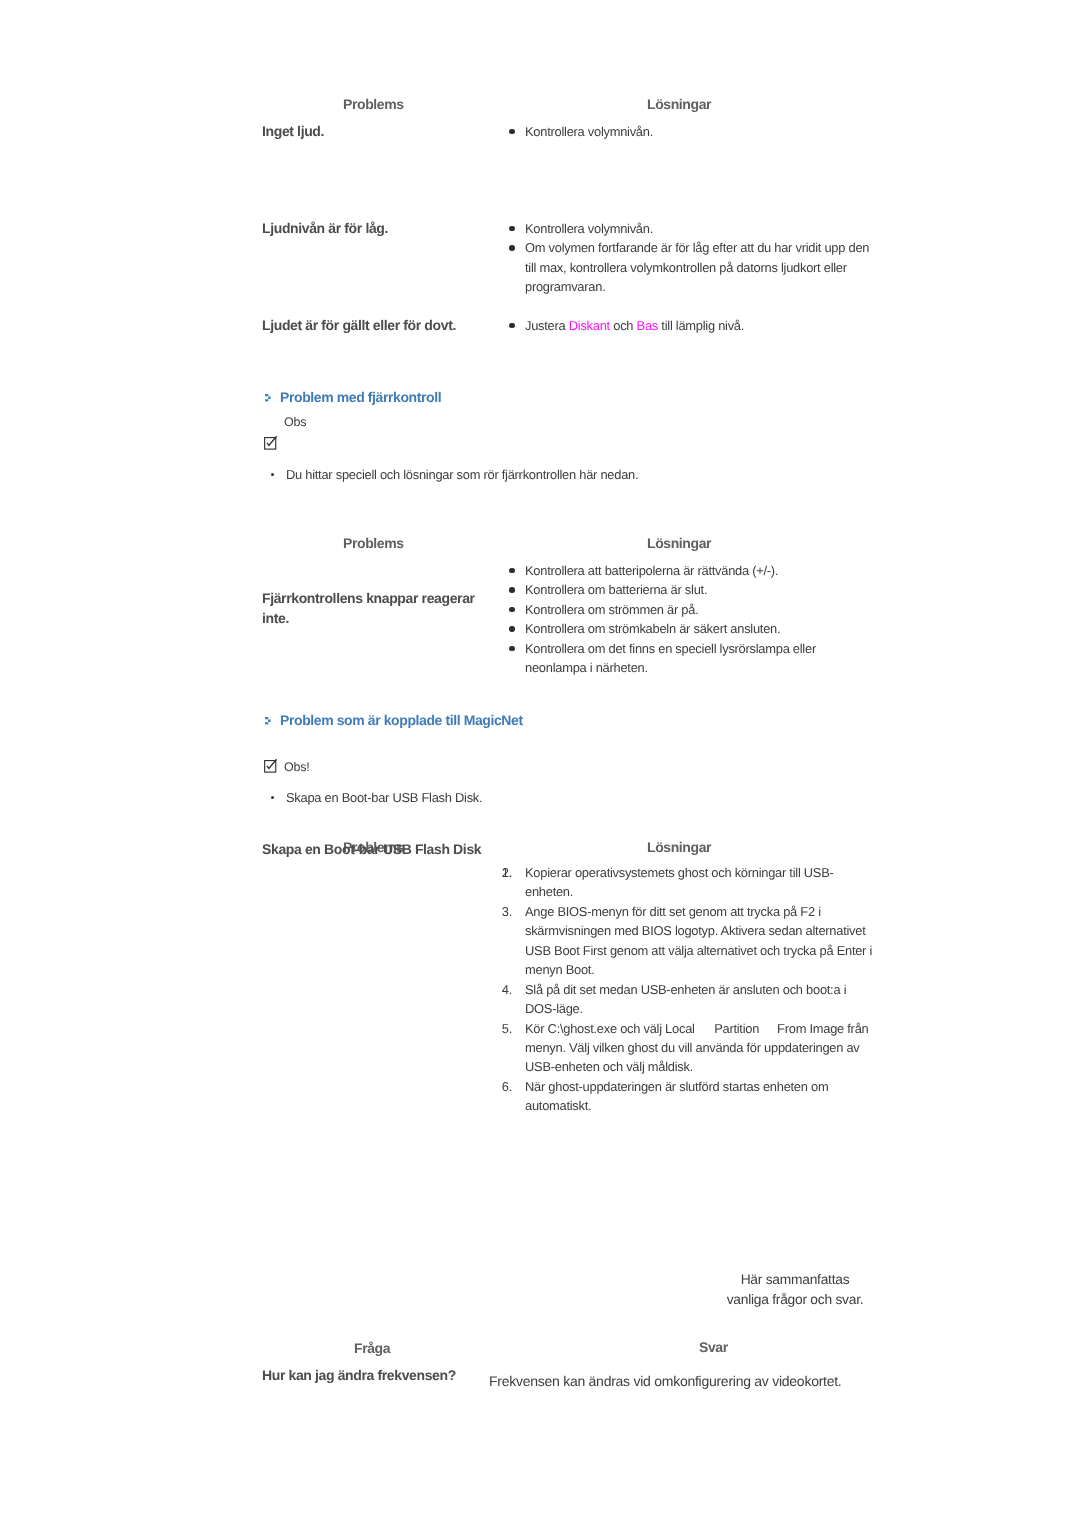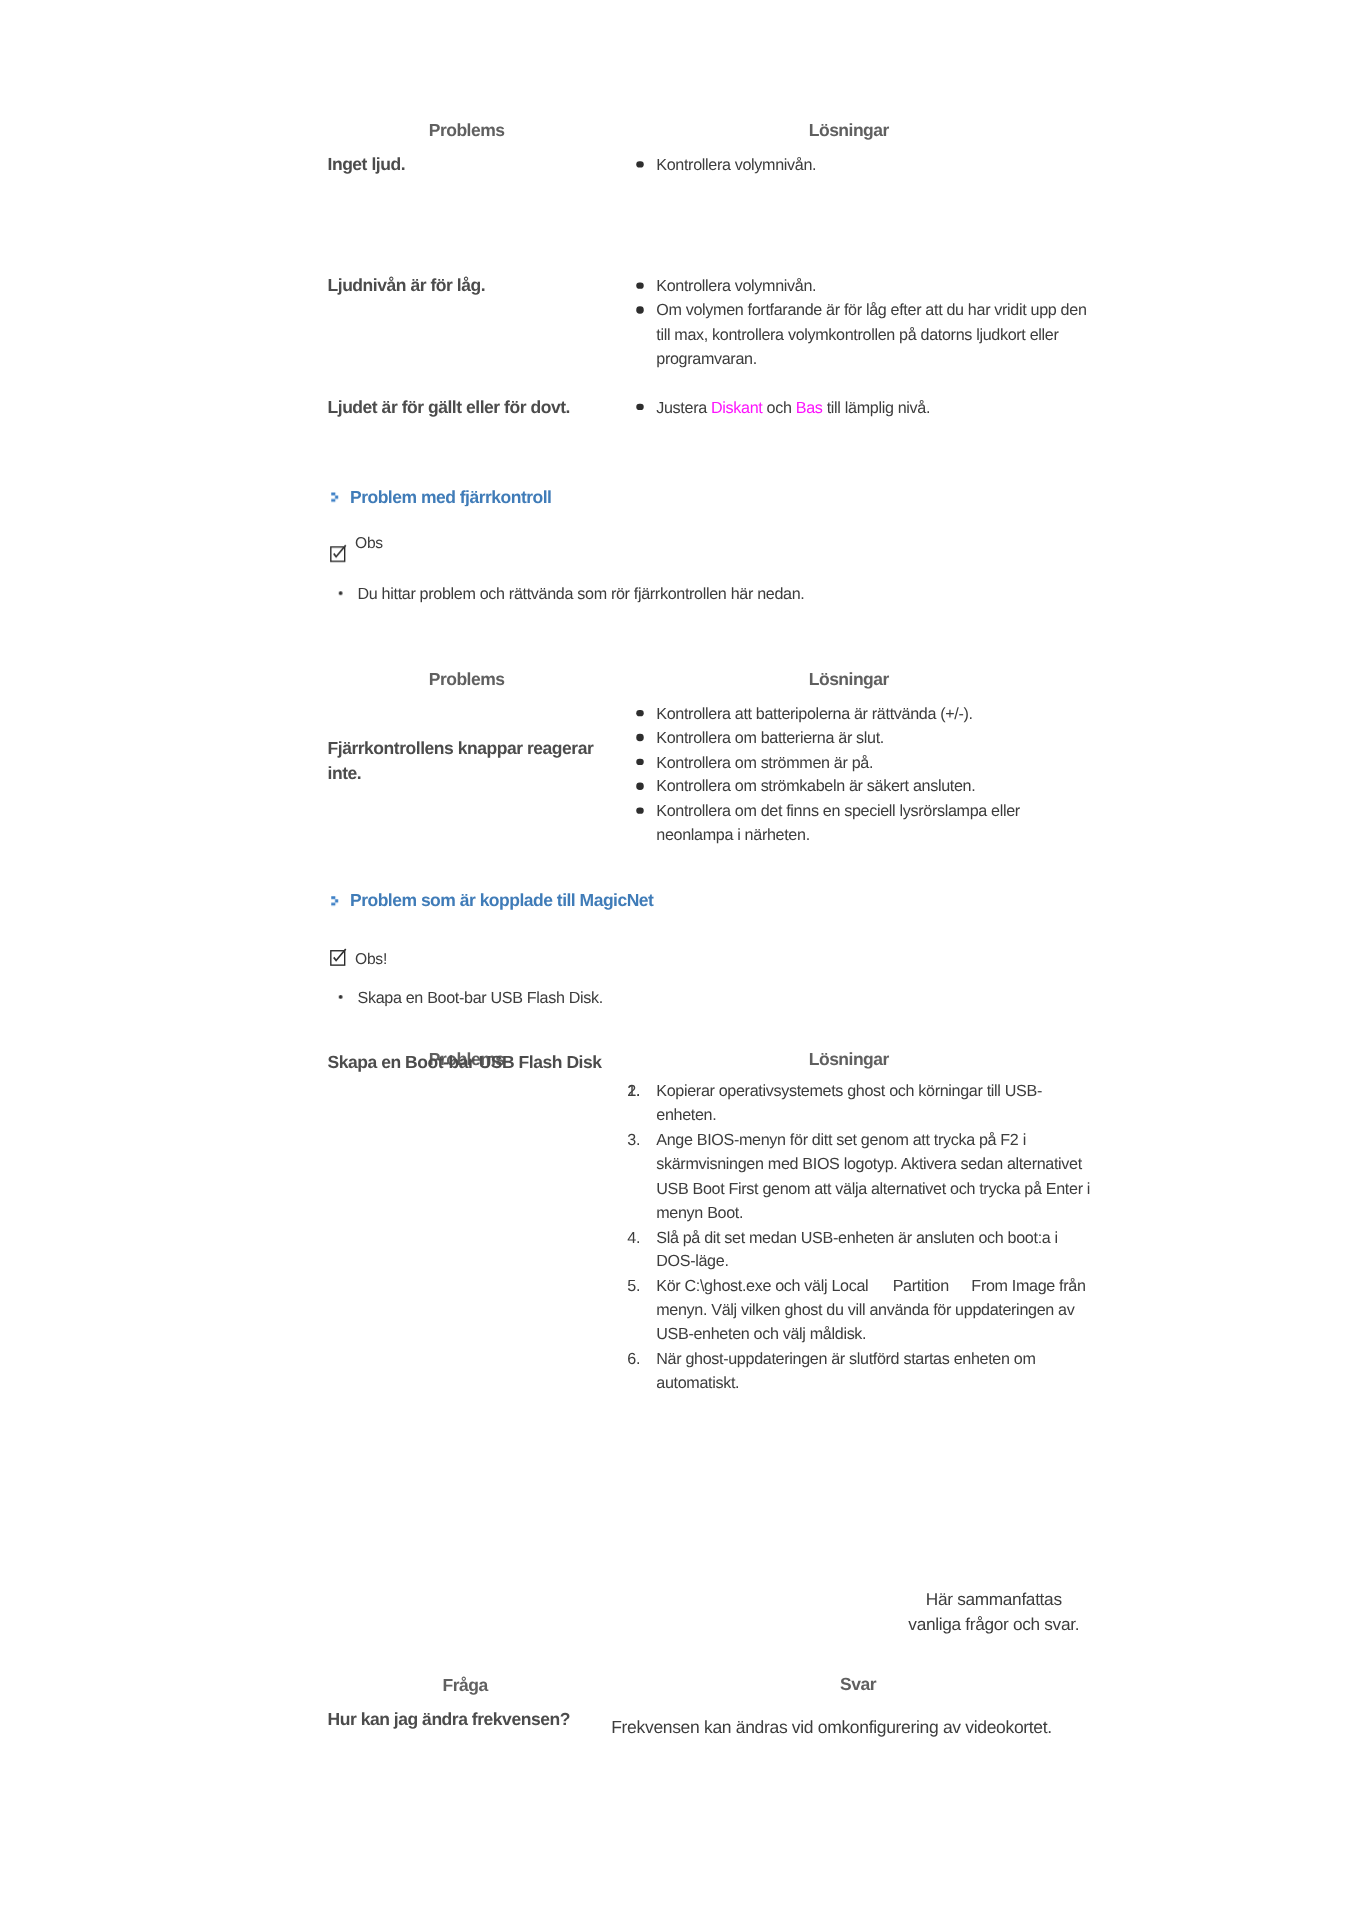--- a/index.html
+++ b/index.html
@@ -107,23 +107,23 @@
       </svg>
   </div>
   <div class="sect" style="top:389px;">Problem med fjärrkontroll</div>
 
   <div class="note-box" style="left:264.4px; top:437.4px;">
     <svg width="14" height="14" viewBox="0 0 14 14" style="overflow:visible">
       <rect x="0.65" y="0.6" width="11.1" height="11.5" fill="none" stroke="#2a2a2a" stroke-width="1.1"></rect>
       <path d="M3.0 5.9 L4.9 8.4 L12.6 -0.8" fill="none" stroke="#303030" stroke-width="1.35" stroke-linecap="butt"></path>
     </svg>
   </div>
-  <div class="note-label" style="top:427px;">Obs</div>
+  <div class="note-label" style="top:415px;">Obs</div>
   <div class="note-dot" style="left:271.3px; top:472.6px;"></div>
-  <div class="note-item" style="top:466.7px;">Du hittar problem och rättvända som rör fjärrkontrollen här nedan.</div>
+  <div class="note-item" style="top:466.7px;">Du hittar speciell och lösningar som rör fjärrkontrollen här nedan.</div>
 
   <div class="colhead" style="left:343px; top:535px;">Problems</div>
   <div class="colhead" style="left:647px; top:535px;">Lösningar</div>
 
   <div class="plabel" style="top:560px;margin-top:28px;">Fjärrkontrollens knappar reagerar inte.</div>
   <div class="rlist" style="top:560.7px;">
     <div class="li">
       <span class="bullet"></span>
       <span>Kontrollera att batteripolerna är rättvända (+/-).</span></div>
     <div class="li">
@@ -185,18 +185,18 @@
       <span class="num">6.</span>
       <span>När ghost-uppdateringen är slutförd startas enheten om automatiskt.</span></div>
   </div>
 
   <div class="faq-intro" style="top:1269.6px;">
     <div>Här sammanfattas</div>
     <div>vanliga frågor och svar.</div>
   </div>
 
   <div class="colhead" style="left:354px; top:1340px;">Fråga</div>
-  <div class="colhead" style="left:672px; top:1339px;">Svar</div>
+  <div class="colhead" style="left:699px; top:1339px;">Svar</div>
 
   <div class="plabel" style="top:1364.5px;">Hur kan jag ändra frekvensen?</div>
   <div class="ans" style="top:1372px;">Frekvensen kan ändras vid omkonfigurering av videokortet.</div>
 
 </div>
 
 </body></html>

